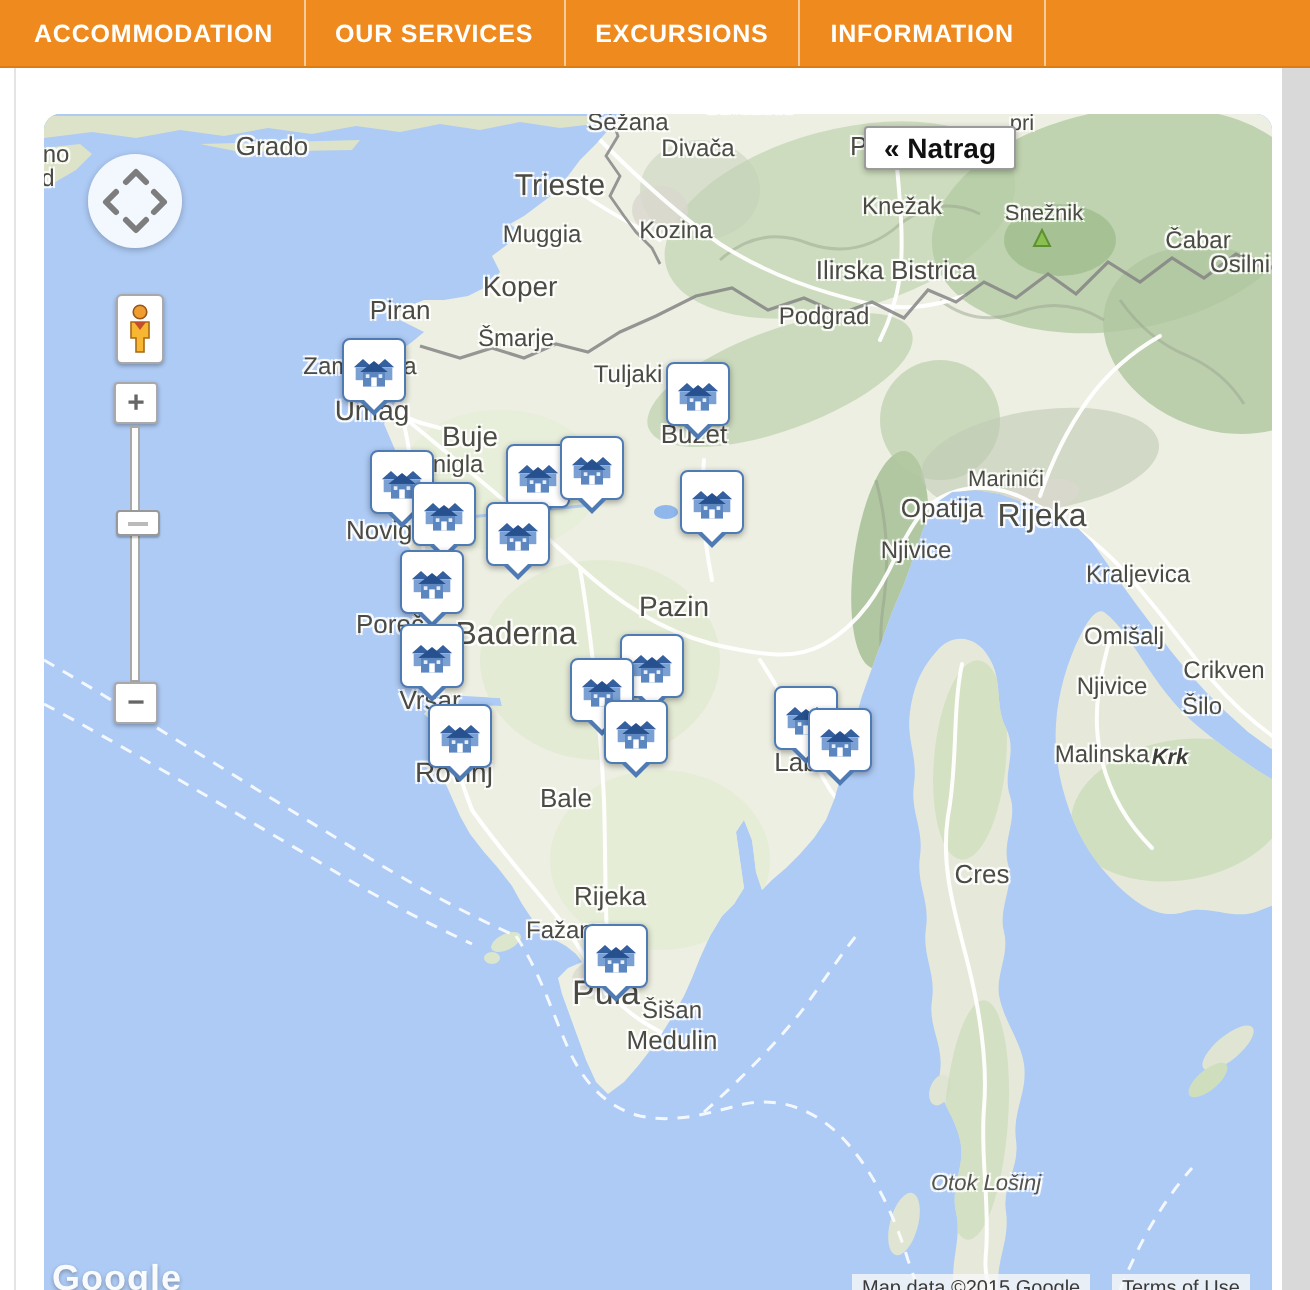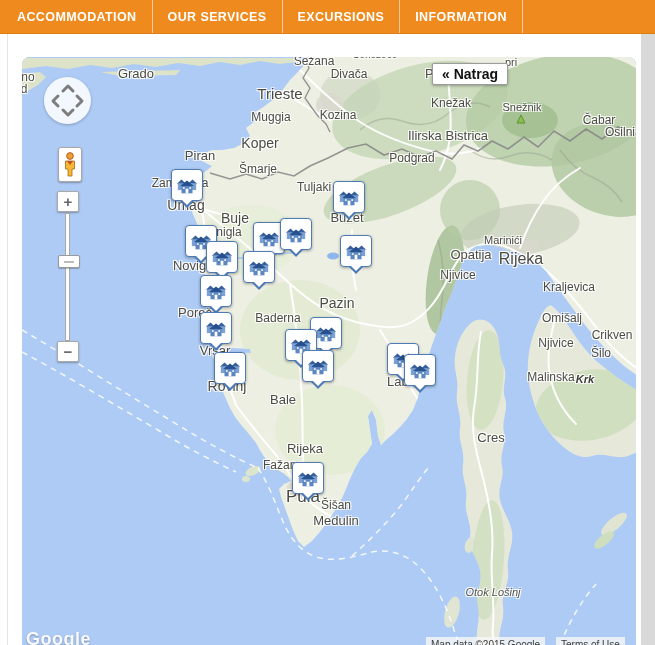--- a/index.html
+++ b/index.html
@@ -195,21 +195,21 @@
         <span class="town" style="left: 236px; top: 112px; font-size: 12px;">Šmarje</span>
         <span class="town" style="left: 178px; top: 98px; font-size: 13px;">Piran</span>
         <span class="town" style="left: 292px; top: 130px; font-size: 12px;">Tuljaki</span>
         <span class="town" style="left: 158px; top: 126px; font-size: 12px;">Zambratija</span>
         <span class="town" style="left: 164px; top: 148px; font-size: 14px;">Umag</span>
         <span class="town" style="left: 213px; top: 161px; font-size: 14px;">Buje</span>
         <span class="town" style="left: 196px; top: 175px; font-size: 12px;">Brtonigla</span>
         <span class="town" style="left: 177px; top: 208px; font-size: 13px;">Novigrad</span>
         <span class="town" style="left: 325px; top: 160px; font-size: 13px;">Buzet</span>
         <span class="town" style="left: 173px; top: 255px; font-size: 13px;">Poreč</span>
-        <span class="town" style="left: 236px; top: 261px; font-size: 12px; margin-left: 20px;">Baderna</span>
+        <span class="town" style="left: 236px; top: 261px; font-size: 16px;">Baderna</span>
         <span class="town" style="left: 315px; top: 246px; font-size: 14px;">Pazin</span>
         <span class="town" style="left: 193px; top: 293px; font-size: 13px;">Vrsar</span>
         <span class="town" style="left: 205px; top: 329px; font-size: 14px;">Rovinj</span>
         <span class="town" style="left: 261px; top: 342px; font-size: 13px;">Bale</span>
         <span class="town" style="left: 283px; top: 391px; font-size: 13px;">Rijeka</span>
         <span class="town" style="left: 261px; top: 408px; font-size: 12px;">Fažana</span>
         <span class="town" style="left: 281px; top: 440px; font-size: 17px;">Pula</span>
         <span class="town" style="left: 314px; top: 448px; font-size: 12px;">Šišan</span>
         <span class="town" style="left: 314px; top: 463px; font-size: 13px;">Medulin</span>
         <span class="town" style="left: 381px; top: 324px; font-size: 13px;">Labin</span>

